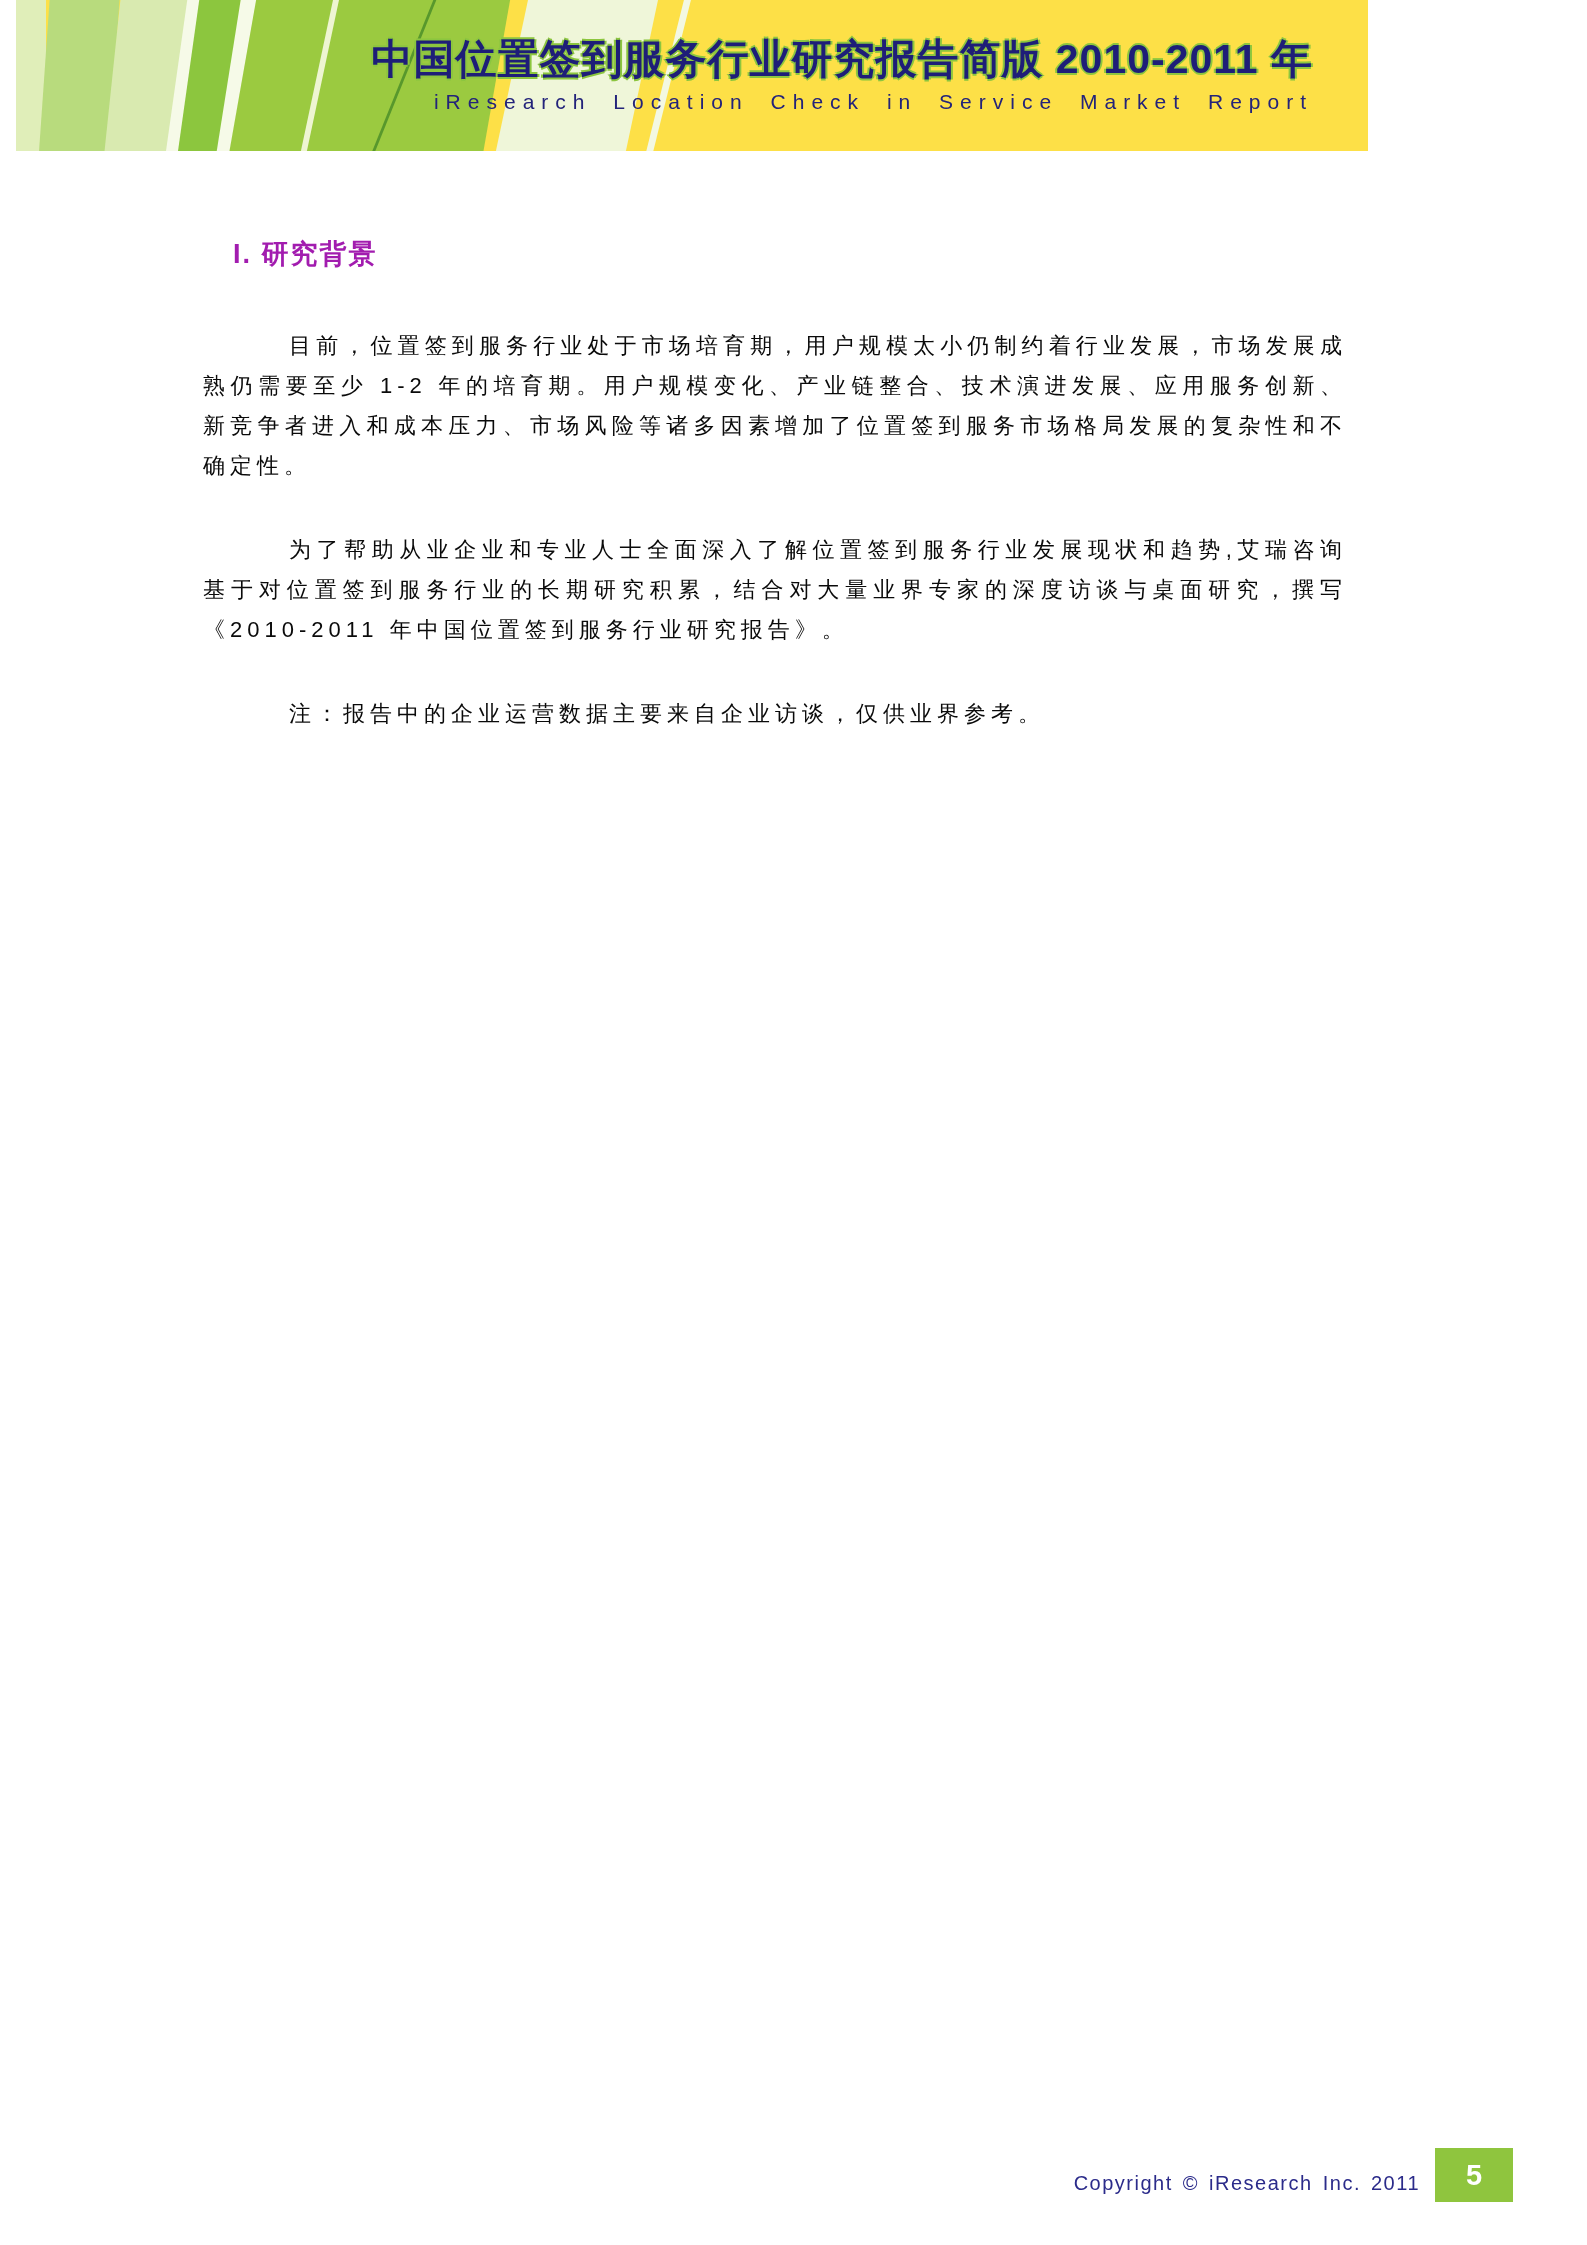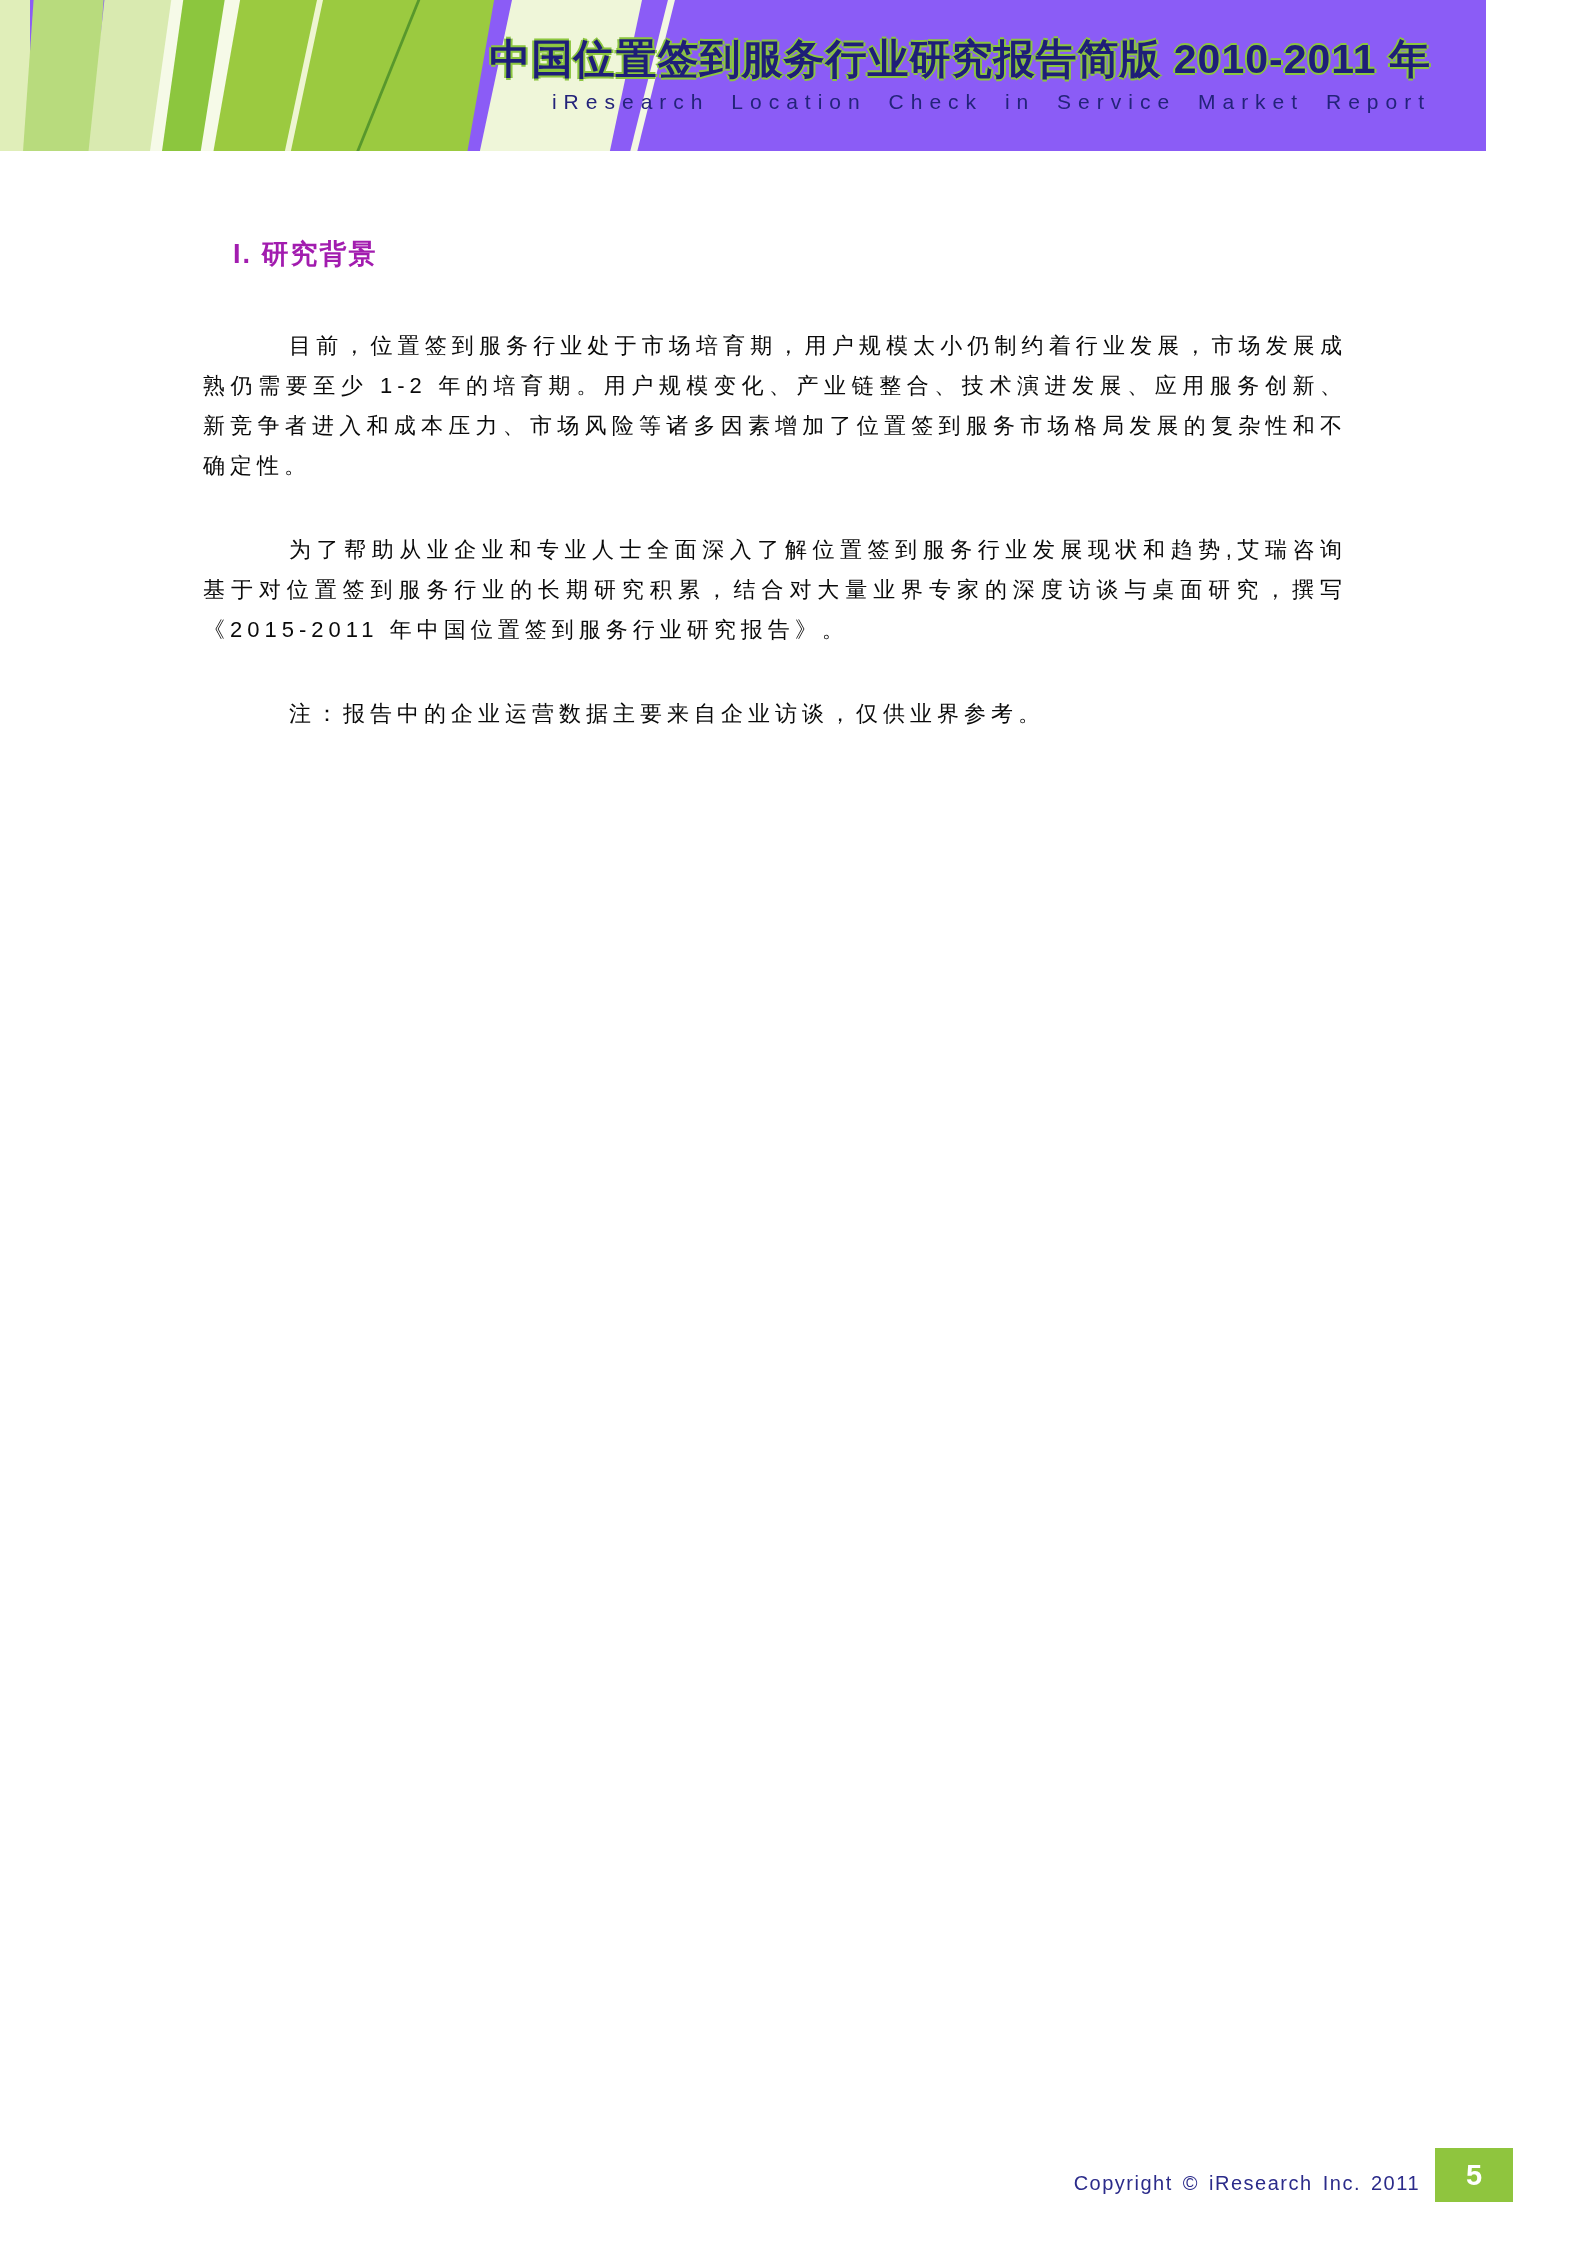--- a/index.html
+++ b/index.html
@@ -5,22 +5,22 @@
   html,body{margin:0;padding:0;background:#ffffff;}
   .page{
     position:relative;
     width:1587px;height:2245px;
     background:#ffffff;
     overflow:hidden;
     font-family:"Liberation Sans","DejaVu Sans",sans-serif;
   }
   
   .banner{
-    position:absolute;left:0;top:0;width:1486px;height:151px;
-    background:#8b5cf6;overflow:hidden;
+    position:absolute;left:16px;top:0;width:1352px;height:151px;
+    background:#fde047;overflow:hidden;
   }
   .stripe{position:absolute;top:-20px;height:200px;}
   .s1 {left:0;    width:30px;  background:#e0eeb9;}
   .s2 {left:28px; width:70px;  background:#b8db7d; transform:skewX(-4deg);}
   .s3 {left:96px; width:68px;  background:#d9eab0; transform:skewX(-6deg);}
   .s4 {left:160px;width:14px;  background:#f6fae8; transform:skewX(-8deg);}
   .s5 {left:172px;width:42px;  background:#8cc63e; transform:skewX(-8deg);}
   .s6 {left:212px;width:16px;  background:#f6fae8; transform:skewX(-9deg);}
   .s7 {left:226px;width:254px; background:#9bca40; transform:skewX(-10deg);}
   .s8 {left:300px;width:6px;   background:#eef5d2; transform:skewX(-12deg);}
@@ -89,20 +89,20 @@
     <div class="stripe s11"></div>
     <div class="banner-text">
       <div class="banner-title">中国位置签到服务行业研究报告简版 2010-2011 年</div>
       <div class="banner-subtitle">iResearch Location Check in Service Market Report</div>
     </div>
   </div>
 
   <div class="content">
     <h2 class="section-heading">I. 研究背景</h2>
     <p>目前，位置签到服务行业处于市场培育期，用户规模太小仍制约着行业发展，市场发展成熟仍需要至少 1-2 年的培育期。用户规模变化、产业链整合、技术演进发展、应用服务创新、新竞争者进入和成本压力、市场风险等诸多因素增加了位置签到服务市场格局发展的复杂性和不确定性。</p>
-    <p>为了帮助从业企业和专业人士全面深入了解位置签到服务行业发展现状和趋势,艾瑞咨询基于对位置签到服务行业的长期研究积累，结合对大量业界专家的深度访谈与桌面研究，撰写《2015-2011 年中国位置签到服务行业研究报告》。</p>
+    <p>为了帮助从业企业和专业人士全面深入了解位置签到服务行业发展现状和趋势,艾瑞咨询基于对位置签到服务行业的长期研究积累，结合对大量业界专家的深度访谈与桌面研究，撰写《2010-2011 年中国位置签到服务行业研究报告》。</p>
     <p>注：报告中的企业运营数据主要来自企业访谈，仅供业界参考。</p>
   </div>
 
   <div class="footer-copyright">Copyright © iResearch Inc. 2011</div>
   <div class="page-number-box">5</div>
 
 </div>
 
 </body></html>

